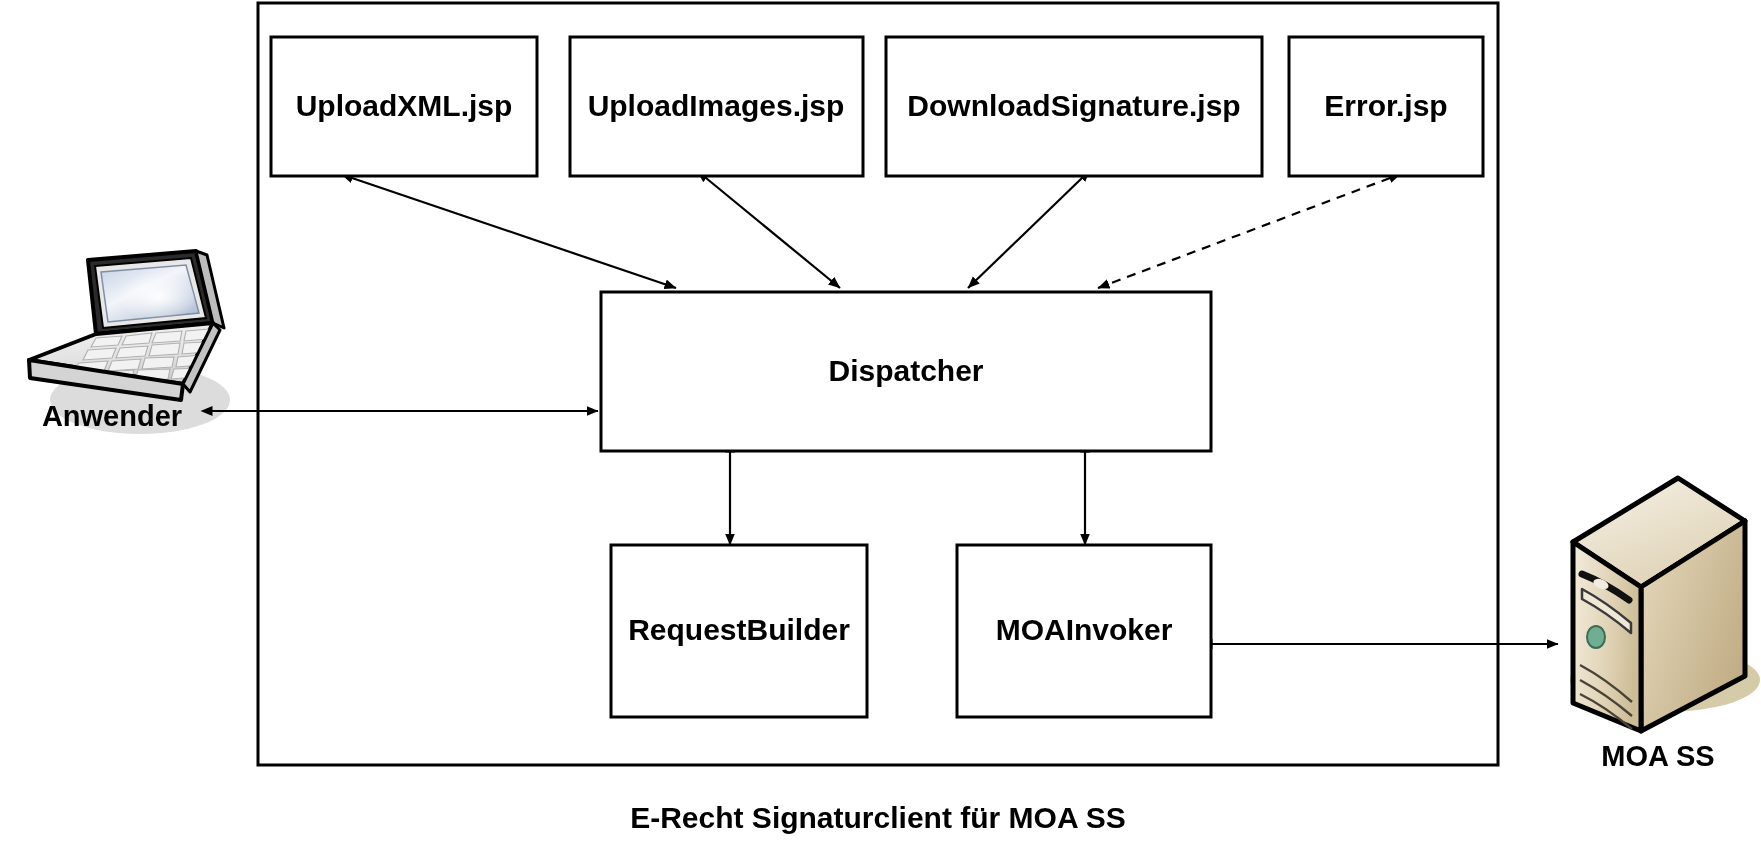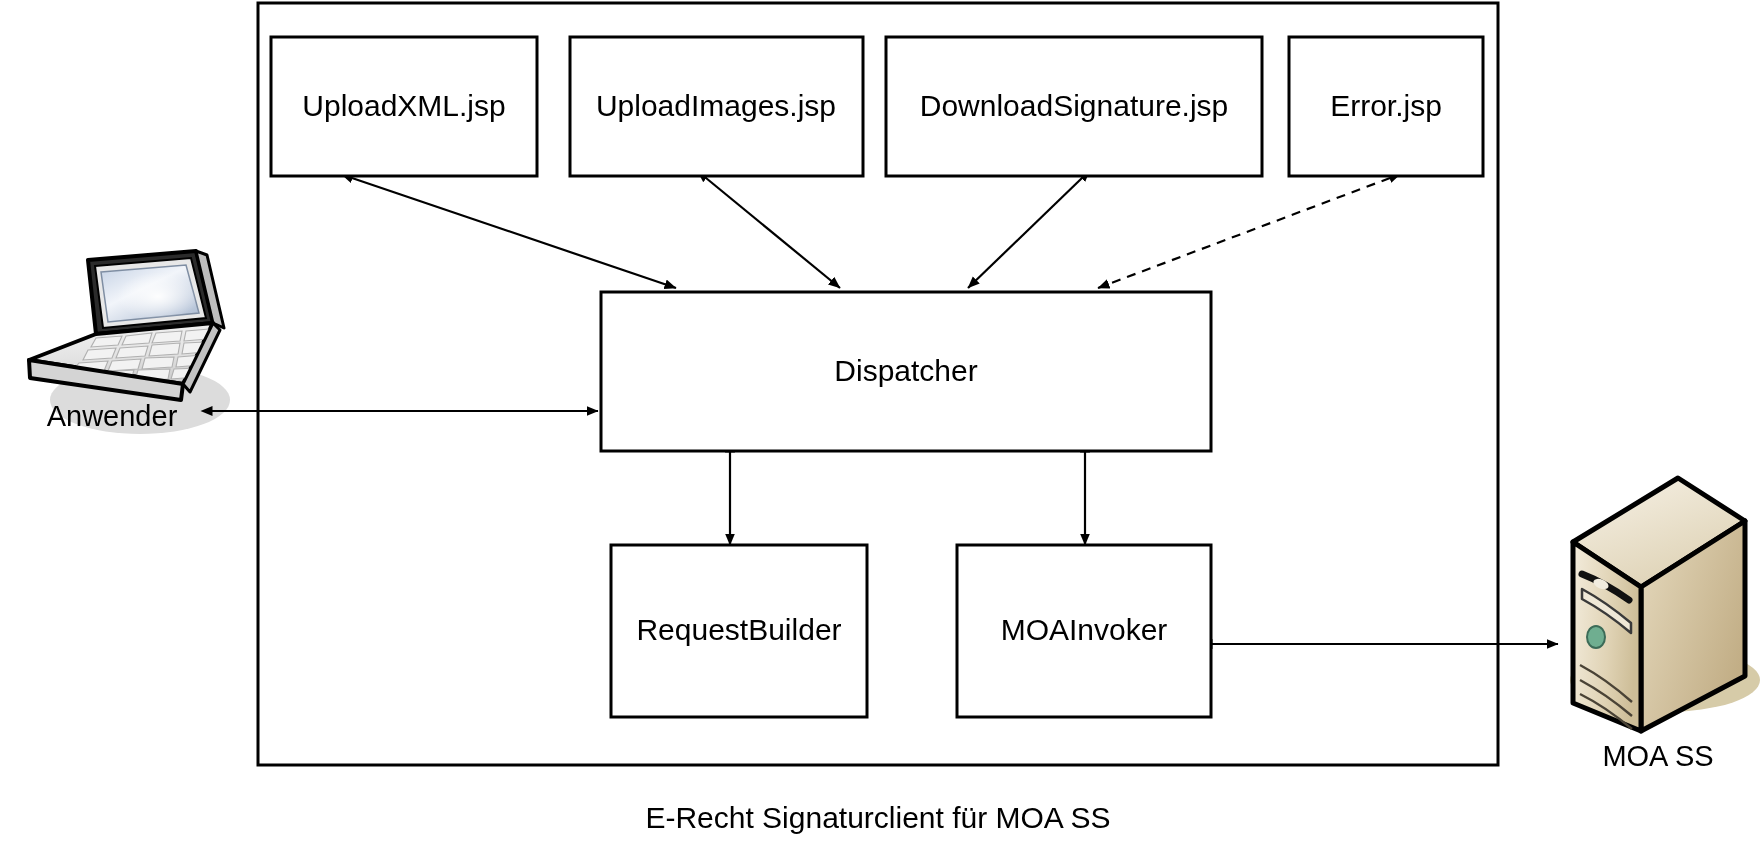--- a/index.html
+++ b/index.html
@@ -11,20 +11,21 @@
     width: 1761px;
     height: 845px;
     font-family: "Liberation Sans", sans-serif;
     overflow: hidden;
   }
   #stage {
     position: relative;
     width: 1761px;
     height: 845px;
     background: #ffffff;
+    font-weight: bold;
   }
   #diagram {
     position: absolute;
     left: 0;
     top: 0;
     width: 1761px;
     height: 845px;
   }
   .box-label {
     font-family: "Liberation Sans", sans-serif;

